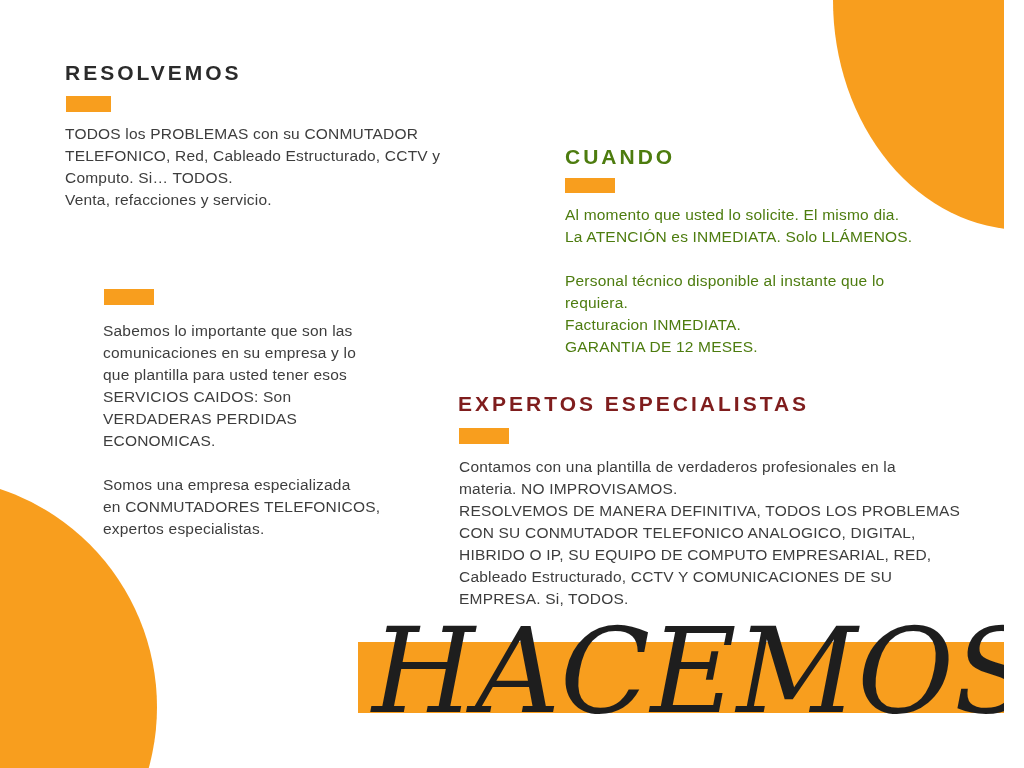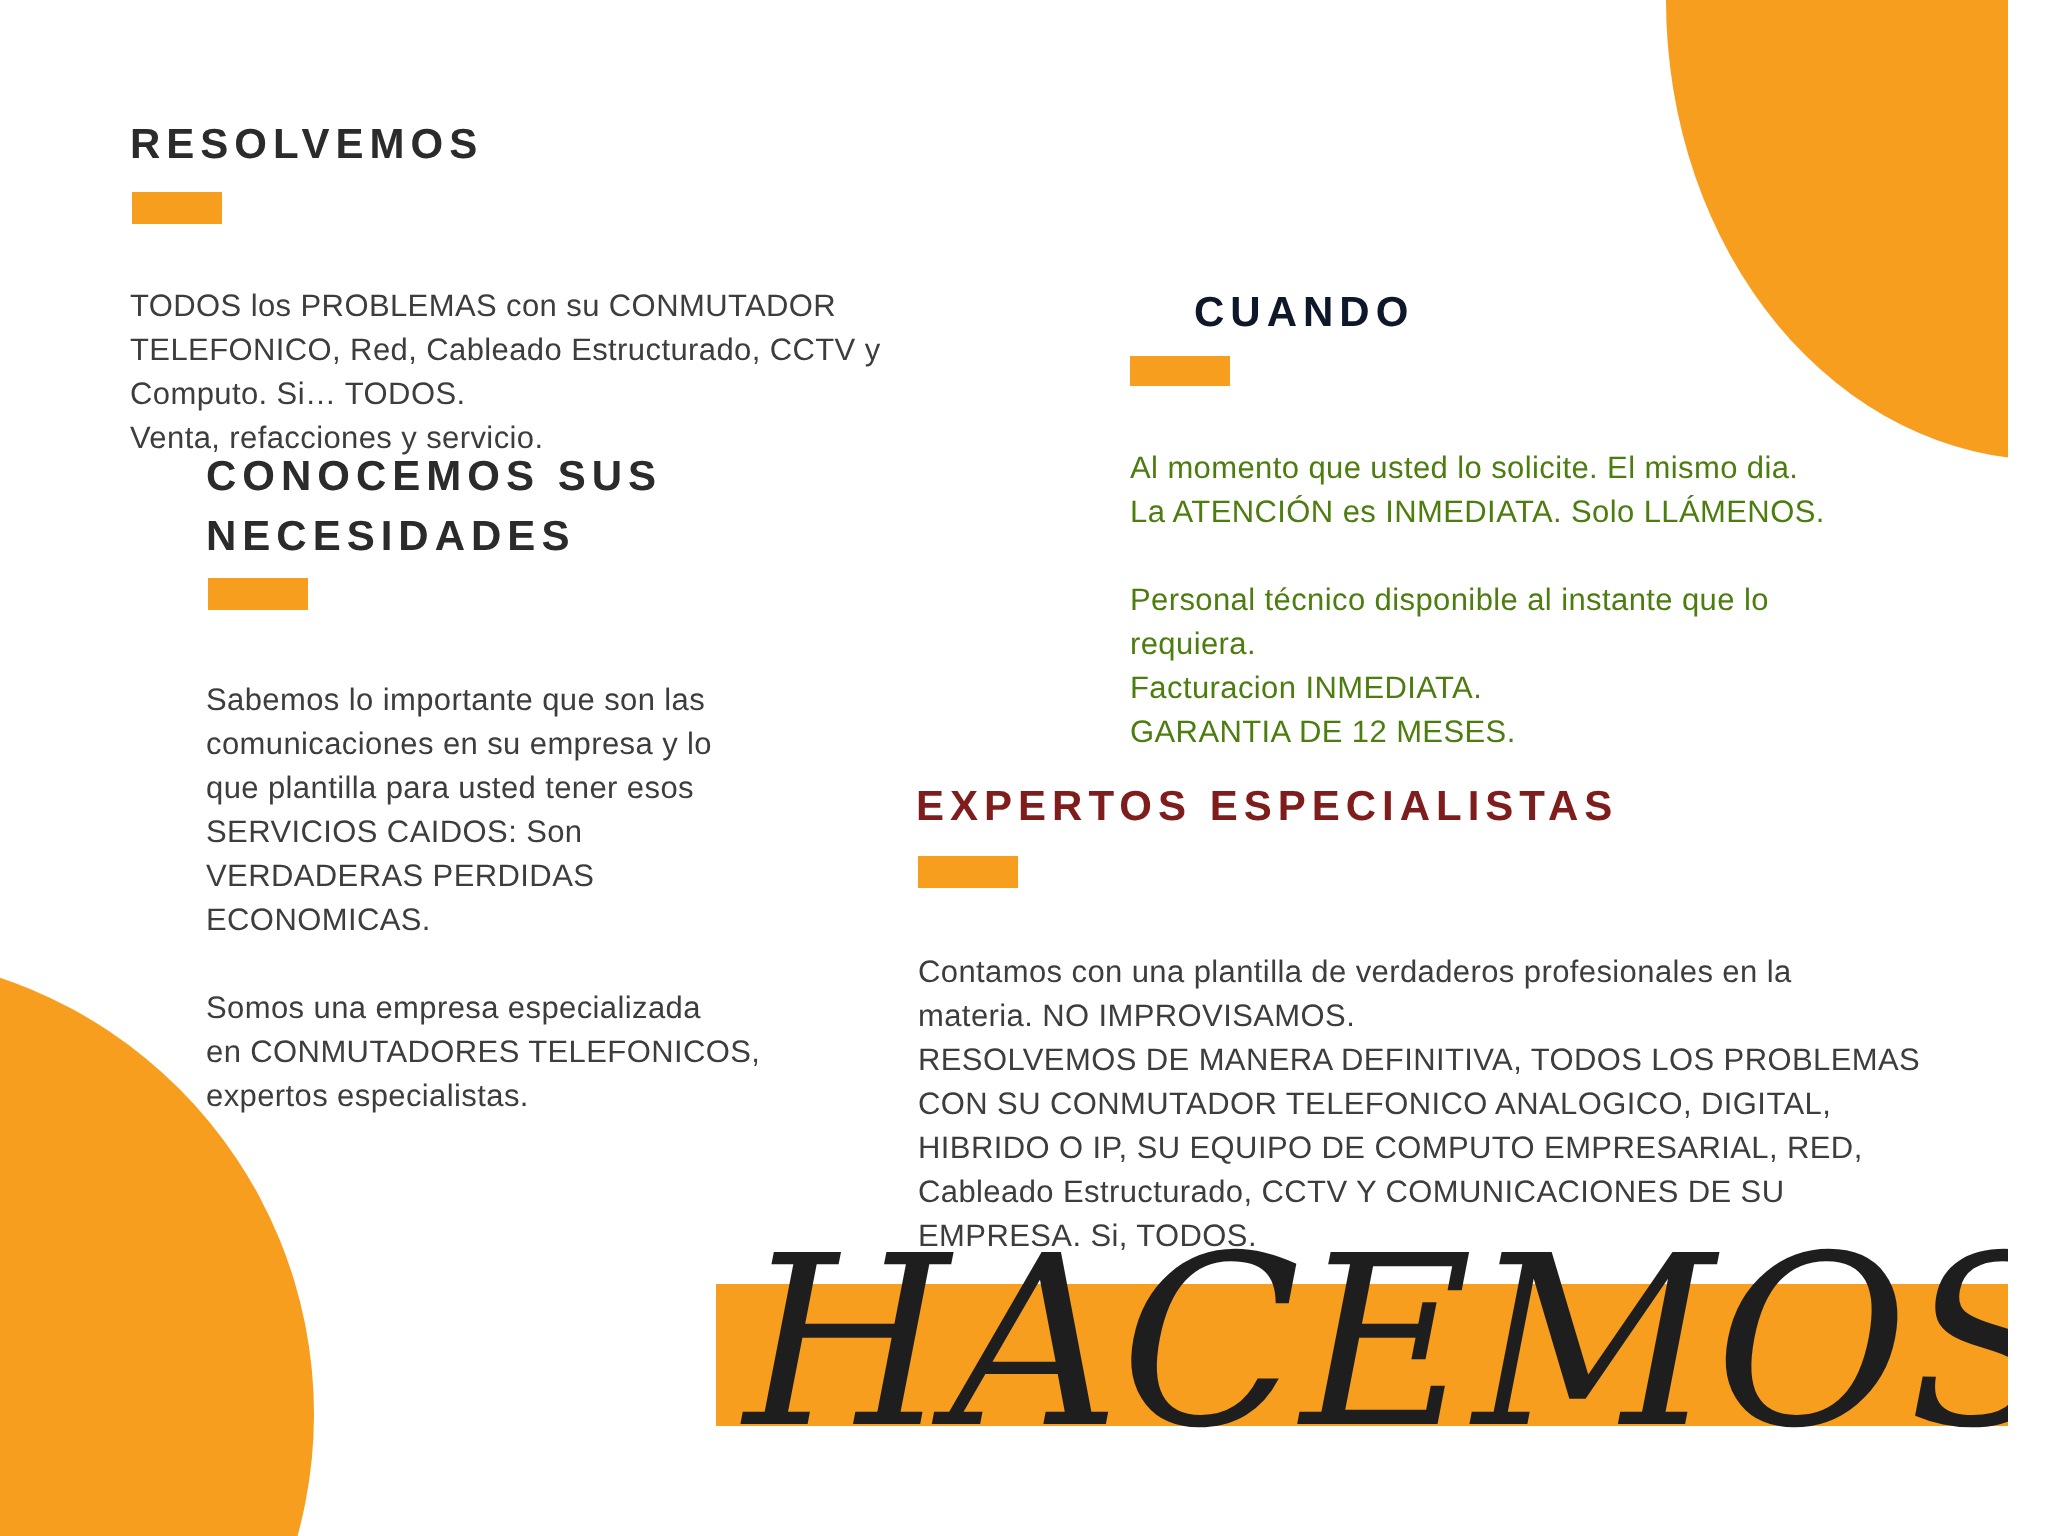--- a/index.html
+++ b/index.html
@@ -46,21 +46,20 @@
     position: absolute;
     background: #F89E1E;
   }
   .body-text {
     position: absolute;
     font-size: 15.5px;
     line-height: 22px;
     color: #3D3D3D;
     letter-spacing: 0.2px;
     white-space: pre-line;
-    margin-top: 20px;
   }
   
   #banner-bar {
     position: absolute;
     left: 358px;
     top: 642px;
     width: 666px;
     height: 71px;
     background: #F89E1E;
   }
@@ -85,35 +84,33 @@
   <div id="circle-top-right" class="circle" style="background: rgb(248, 158, 30);"></div>
   <div id="circle-bottom-left" class="circle" style="background: rgb(248, 158, 30);"></div>
 
   <div class="heading" style="left: 65px; top: 58px; color: rgb(43, 43, 43);">RESOLVEMOS</div>
   <div class="accent-bar" style="left: 66px; top: 96px; width: 45px; height: 16px; background: rgb(248, 158, 30);"></div>
   <div class="body-text" style="left: 65px; top: 123px; width: 440px; color: rgb(61, 61, 61);">TODOS los PROBLEMAS con su CONMUTADOR
 TELEFONICO, Red, Cableado Estructurado, CCTV y
 Computo. Si… TODOS.
 Venta, refacciones y servicio.</div>
 
-  <div class="heading" style="left: 103px; top: 224px; color: rgb(43, 43, 43);">CONOCEMOS SUS
-NECESIDADES</div>
   <div class="accent-bar" style="left: 104px; top: 289px; width: 50px; height: 16px; background: rgb(248, 158, 30);"></div>
   <div class="body-text" style="left: 103px; top: 320px; width: 335px; color: rgb(61, 61, 61);">Sabemos lo importante que son las
 comunicaciones en su empresa y lo
 que plantilla para usted tener esos
 SERVICIOS CAIDOS: Son
 VERDADERAS PERDIDAS
 ECONOMICAS.
 
 Somos una empresa especializada
 en CONMUTADORES TELEFONICOS,
 expertos especialistas.</div>
 
-  <div class="heading" style="left: 565px; top: 142px; color: #0f172a; margin-left: 32px;">CUANDO</div>
+  <div class="heading" style="left: 565px; top: 142px; color: #4d7c0f;">CUANDO</div>
   <div class="accent-bar" style="left: 565px; top: 178px; width: 50px; height: 15px; background: rgb(248, 158, 30);"></div>
   <div class="body-text" style="left: 565px; top: 204px; width: 440px; color: #4d7c0f;">Al momento que usted lo solicite. El mismo dia.
 La ATENCIÓN es INMEDIATA. Solo LLÁMENOS.
 
 Personal técnico disponible al instante que lo
 requiera.
 Facturacion INMEDIATA.
 GARANTIA DE 12 MESES.</div>
 
   <div class="heading" style="left: 458px; top: 389px; color: #7f1d1d;">EXPERTOS ESPECIALISTAS</div>

